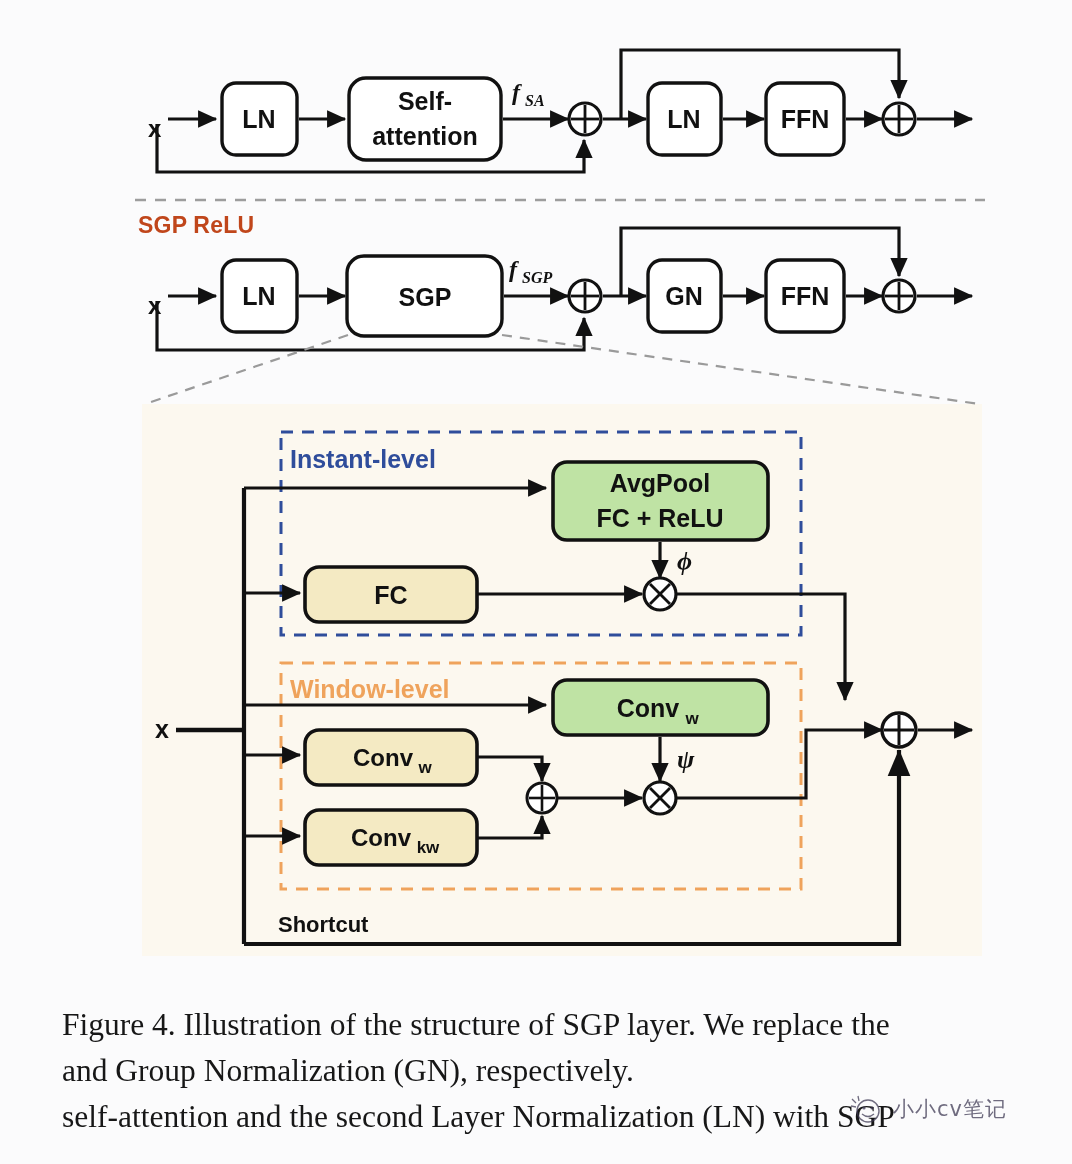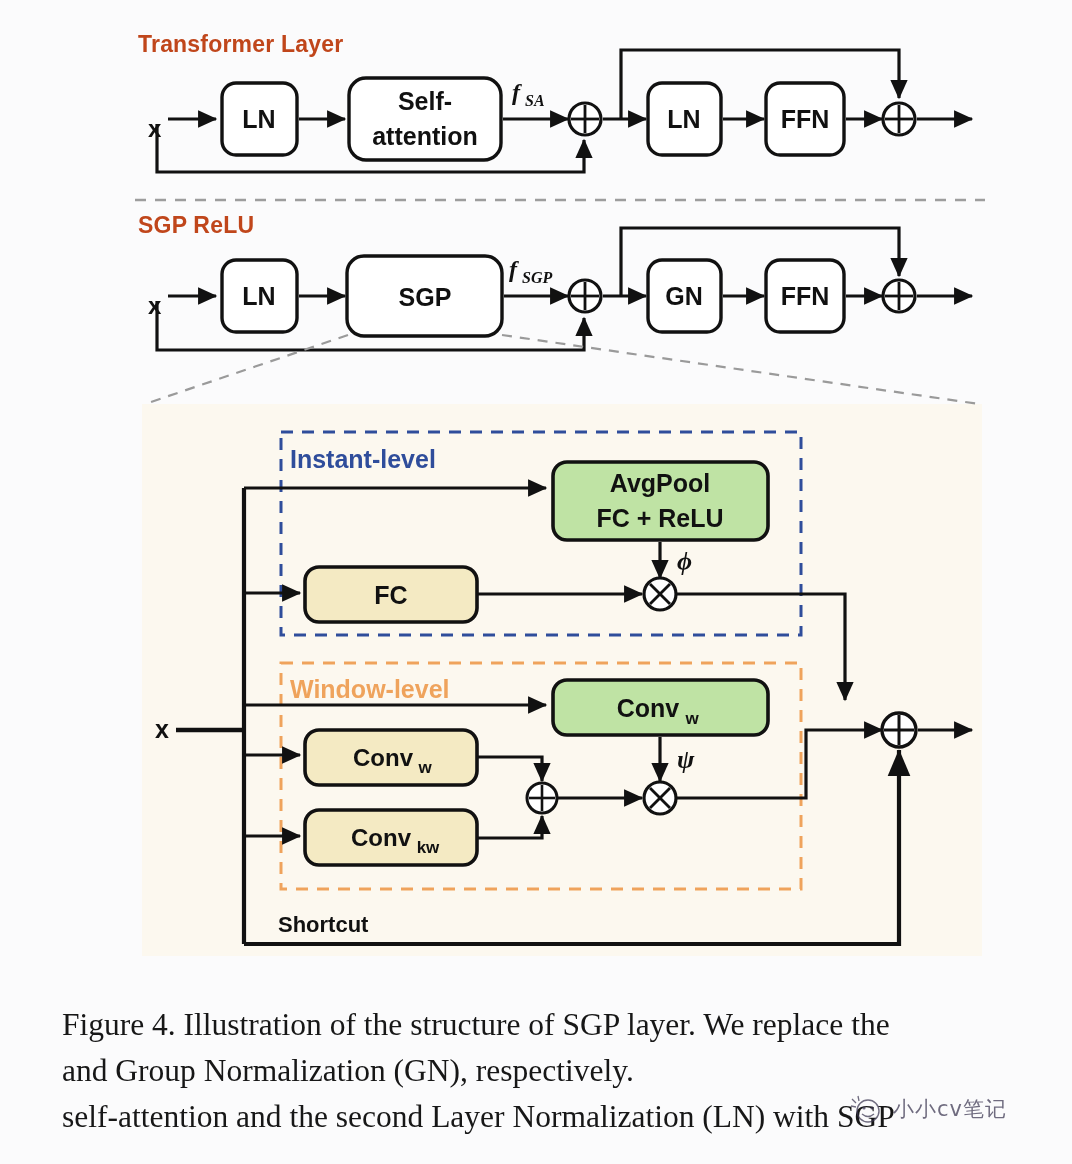--- a/index.html
+++ b/index.html
@@ -60,21 +60,20 @@
   .lbl-instant{font-size:25px;fill:#2f4d9b;font-weight:600;}
   .lbl-window{font-size:25px;fill:#efa35c;font-weight:600;}
   .lbl-shortcut{font-size:22px;font-weight:bold;fill:#111111;}
   .math{font-family:"Liberation Serif", serif;font-style:italic;font-weight:bold;fill:#111;}
 </style>
 </head>
 <body>
 
 <div id="root">
 
-  <div class="sec-title" id="t-transformer">Transformer Layer</div>
 
   <div class="sec-title" id="t-sgp">SGP ReLU</div>
 
   <svg id="fig" viewBox="0 0 1072 1164">
     <defs>
       <marker id="ah" markerWidth="7" markerHeight="7" refX="5.6" refY="3" orient="auto" markerUnits="strokeWidth">
         <path d="M0,0.3 L6,3 L0,5.7 z" fill="#111111"></path>
       </marker>
       <marker id="ahs" markerWidth="8" markerHeight="8" refX="6.2" refY="3" orient="auto" markerUnits="strokeWidth">
         <path d="M0,0.3 L6.4,3 L0,5.7 z" fill="#111111"></path>

